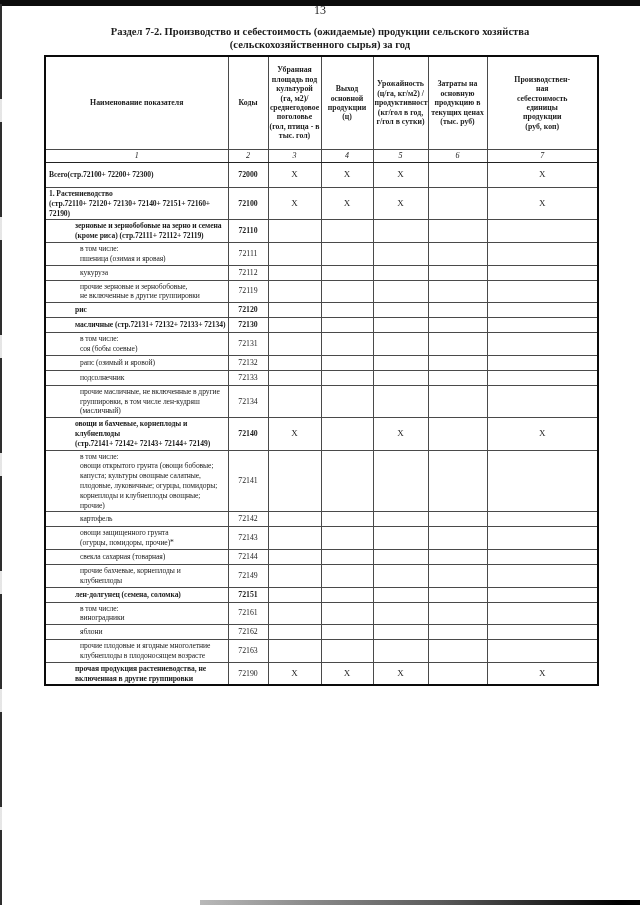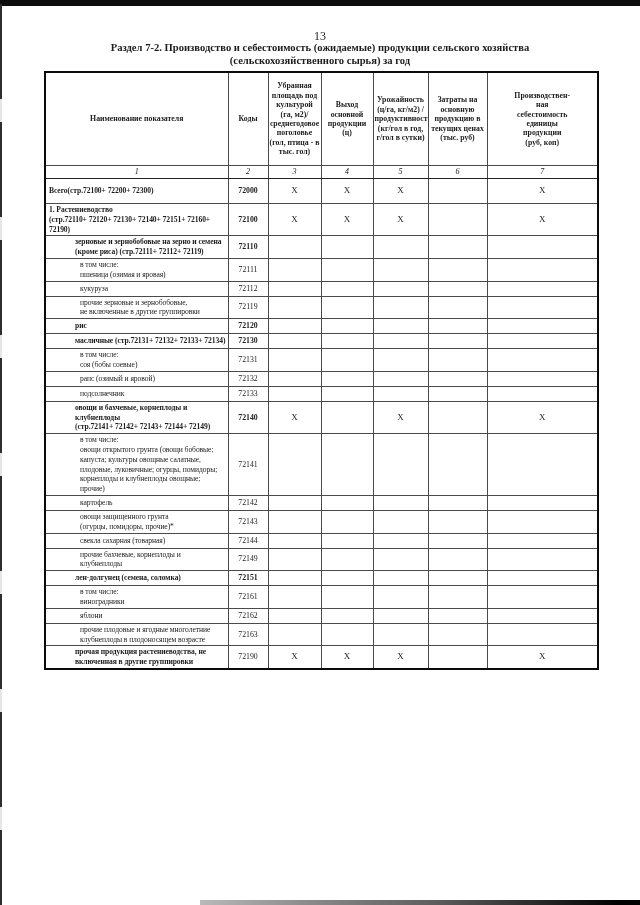--- a/index.html
+++ b/index.html
@@ -6,22 +6,22 @@
   body{
     width:640px;height:905px;background:#ffffff;position:relative;overflow:hidden;
     font-family:"Liberation Serif","DejaVu Serif",serif;color:#1c1c1c;
     -webkit-font-smoothing:antialiased;
   }
   .topbar{position:absolute;top:0;left:0;width:640px;height:6px;background:#0d0d0d;}
   .leftline{position:absolute;top:4px;left:0;width:2px;height:901px;
     background:repeating-linear-gradient(180deg,#2e2e2e 0 95px,rgba(46,46,46,.12) 95px 118px);}
   .bottombar{position:absolute;bottom:0;left:200px;width:440px;height:5px;
     background:linear-gradient(90deg,#b9b9b9 0%,#8a8a8a 25%,#5a5a5a 55%,#262626 78%,#000 95%);}
-  .pagenum{padding-top:31px;text-align:center;font-size:12px;line-height:10px;}
-  .title{text-align:center;font-weight:bold;font-size:10.6px;line-height:13px;}
+  .pagenum{padding-top:5px;text-align:center;font-size:12px;line-height:10px;}
+  .title{margin-top:10px;text-align:center;font-weight:bold;font-size:10.6px;line-height:13px;}
   table{
     border-collapse:collapse;table-layout:fixed;width:553px;margin:4px 0 0 44px;
     border:2px solid #0a0a0a;
   }
   td,th{border:1px solid #4a4a4a;overflow:hidden;}
   thead th{
     font-weight:bold;font-size:7.8px;line-height:9.4px;
     vertical-align:middle;white-space:pre-line;padding:2px 1px;height:88px;margin-left:12px;
   }
   tr.nums td{
@@ -207,20 +207,31 @@
       </tr>
       <tr>
         <td class="lab ind2">подсолнечник</td>
         <td class="code">72133</td>
         <td class="xc"></td>
         <td class="xc"></td>
         <td class="xc"></td>
         <td class="xc"></td>
         <td class="xc"></td>
       </tr>
+      <tr>
+        <td class="lab ind2">прочие масличные, не включенные в другие
+группировки, в том числе лен-кудряш
+(масличный)</td>
+        <td class="code">72134</td>
+        <td class="xc"></td>
+        <td class="xc"></td>
+        <td class="xc"></td>
+        <td class="xc"></td>
+        <td class="xc"></td>
+      </tr>
       <tr class="sep">
         <td class="lab ind1 b">овощи и бахчевые, корнеплоды и
 клубнеплоды
 (стр.72141+ 72142+ 72143+ 72144+ 72149)</td>
         <td class="code b">72140</td>
         <td class="xc">X</td>
         <td class="xc"></td>
         <td class="xc">X</td>
         <td class="xc"></td>
         <td class="xc">X</td>

